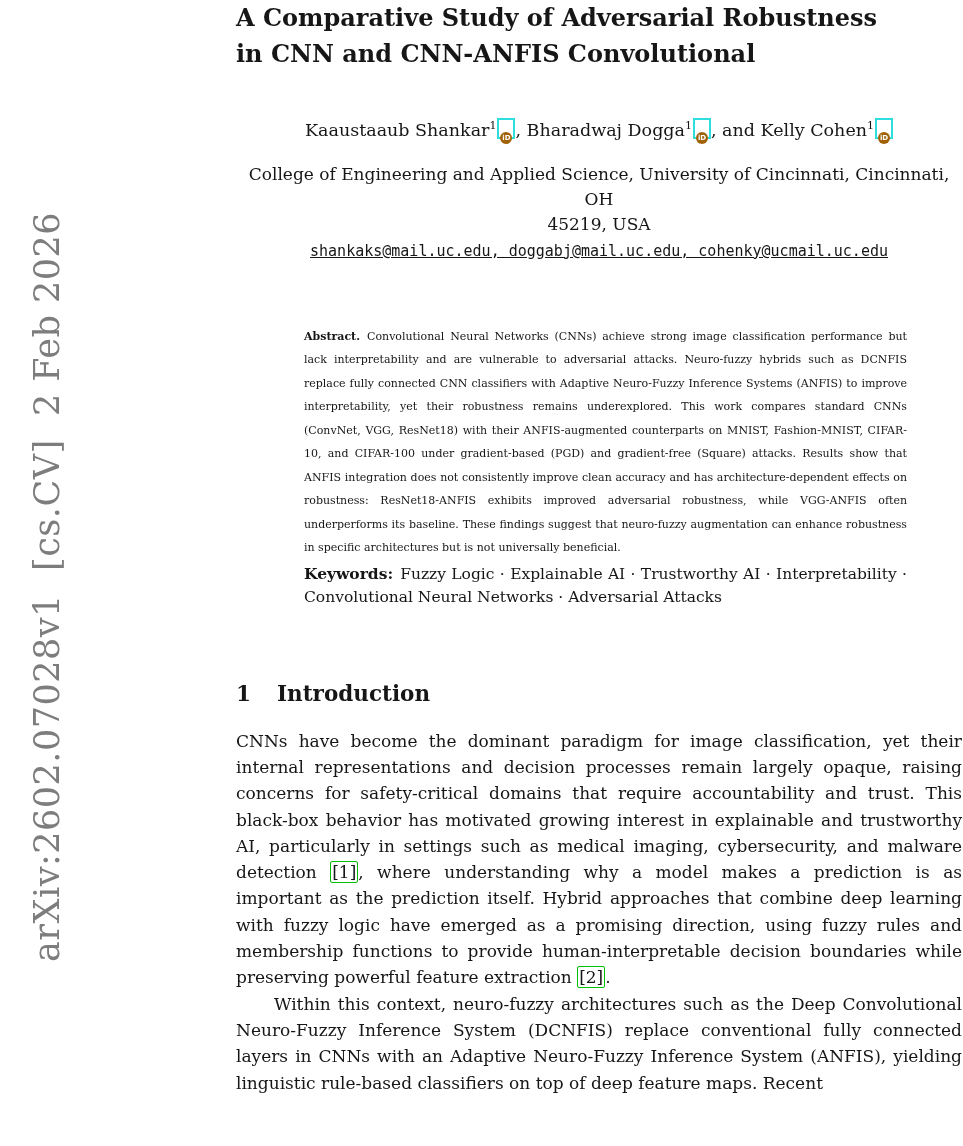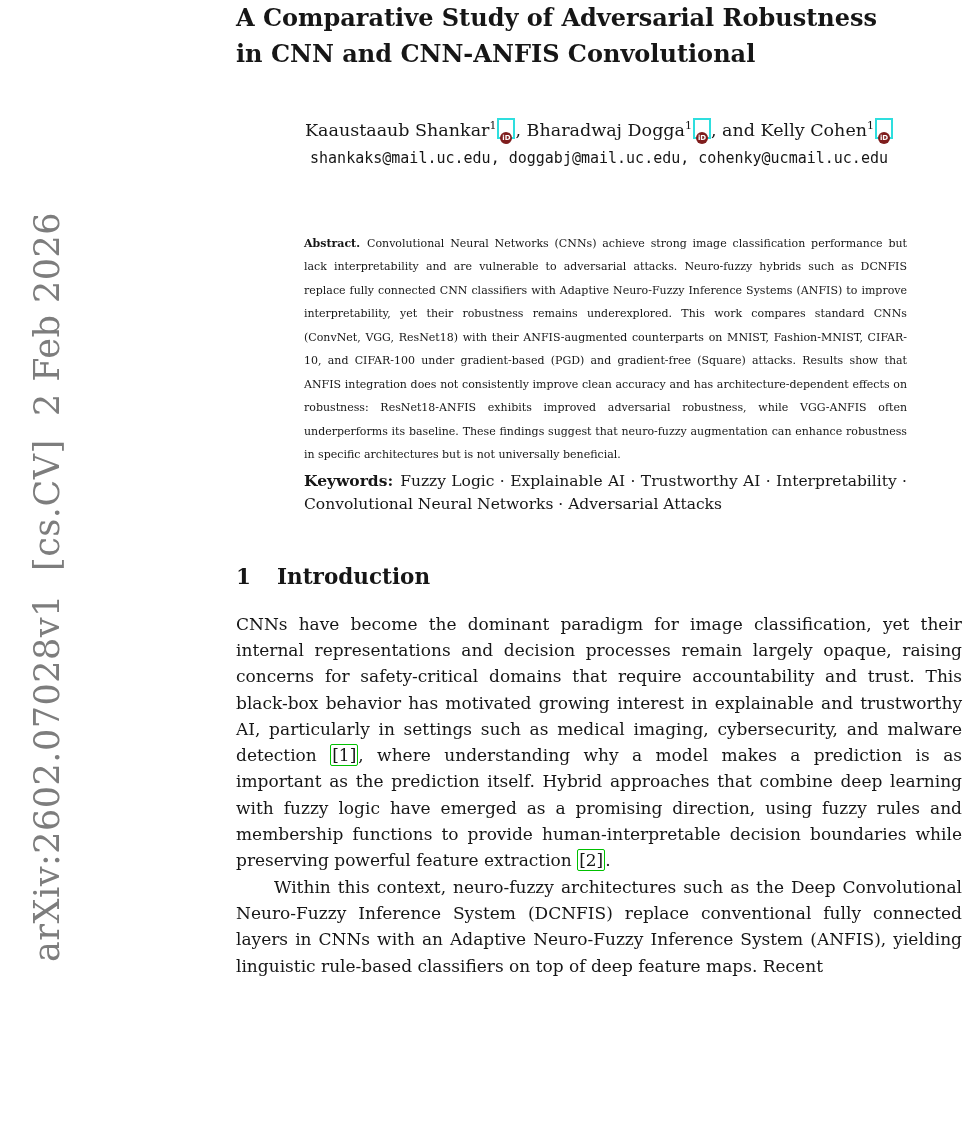--- a/index.html
+++ b/index.html
@@ -45,56 +45,57 @@
     border:2px solid #2edede;
     background:#ffffff;
     vertical-align:-4px;
     margin-left:1px;
     text-align:center;
   }
   .orcid-circle{
     display:inline-block;
     width:12px;height:12px;
     border-radius:50%;
-    background:#7f1d1d;
+    background:#a16207;
     color:#ffffff;
     font-family:"DejaVu Sans", sans-serif;
     font-size:7px;
     font-weight:bold;
     line-height:12px;
     margin-top:2px;
   }
   .affiliation{
     text-align:center;
     font-size:17px;
     line-height:25px;
     margin-top:18px;
   }
   .emails{
     text-align:center;
     font-family:"DejaVu Sans Mono", monospace;
     font-size:15px;
     line-height:23px;
     margin-top:3px;
+    text-decoration:underline;
   }
   .abstract{
     margin:62px 55px 0 68px;
     font-size:11px;
     line-height:23.5px;
     text-align:justify;
   }
   .keywords{
     margin:2px 55px 0 68px;
     font-size:15.5px;
     line-height:23.5px;
     text-align:justify;
   }
   .run-in{font-weight:bold;margin-right:7px;}
   .section-heading{
-    margin-top:44px;
+    margin-top:68px;
     font-size:21.5px;
     font-weight:bold;
     line-height:32px;
   }
   .section-number{margin-right:26px;}
   .body-par{
     margin:0;
     font-size:17px;
     line-height:26.3px;
     text-align:justify;
@@ -112,20 +113,21 @@
 <body>
 
 <div class="watermark">arXiv:2602.07028v1  [cs.CV]  2 Feb 2026</div>
 
 <div class="page">
 
   <h1 class="title"><span>A Comparative Study of Adversarial Robustness</span><br><span>in CNN and CNN-ANFIS Convolutional</span></h1>
 
   <div class="authors"><span><span>Kaaustaaub Shankar</span><sup>1</sup><span class="orcid-badge"><span class="orcid-circle">iD</span></span></span><span>, </span><span><span>Bharadwaj Dogga</span><sup>1</sup><span class="orcid-badge"><span class="orcid-circle">iD</span></span></span><span>, and </span><span><span>Kelly Cohen</span><sup>1</sup><span class="orcid-badge"><span class="orcid-circle">iD</span></span></span></div>
 
+  <div class="affiliation"><span>College of Engineering and Applied Science, University of Cincinnati, Cincinnati, OH</span><br><span>45219, USA</span></div>
 
   <div class="emails">shankaks@mail.uc.edu, doggabj@mail.uc.edu, cohenky@ucmail.uc.edu</div>
 
   <p class="abstract"><span class="run-in">Abstract.</span><span>Convolutional Neural Networks (CNNs) achieve strong image classification performance but lack interpretability and are vulnerable to adversarial attacks. Neuro-fuzzy hybrids such as DCNFIS replace fully connected CNN classifiers with Adaptive Neuro-Fuzzy Inference Systems (ANFIS) to improve interpretability, yet their robustness remains underexplored. This work compares standard CNNs (ConvNet, VGG, ResNet18) with their ANFIS-augmented counterparts on MNIST, Fashion-MNIST, CIFAR-10, and CIFAR-100 under gradient-based (PGD) and gradient-free (Square) attacks. Results show that ANFIS integration does not consistently improve clean accuracy and has architecture-dependent effects on robustness: ResNet18-ANFIS exhibits improved adversarial robustness, while VGG-ANFIS often underperforms its baseline. These findings suggest that neuro-fuzzy augmentation can enhance robustness in specific architectures but is not universally beneficial.</span></p>
 
   <p class="keywords"><span class="run-in">Keywords:</span><span>Fuzzy Logic · Explainable AI · Trustworthy AI · Interpretability · Convolutional Neural Networks · Adversarial Attacks</span></p>
 
   <h2 class="section-heading"><span class="section-number">1</span><span>Introduction</span></h2>
 
   <p class="body-par first"><span>CNNs have become the dominant paradigm for image classification, yet their internal representations and decision processes remain largely opaque, raising concerns for safety-critical domains that require accountability and trust. This black-box behavior has motivated growing interest in explainable and trustworthy AI, particularly in settings such as medical imaging, cybersecurity, and malware detection </span><span class="cite">[1]</span><span>, where understanding why a model makes a prediction is as important as the prediction itself. Hybrid approaches that combine deep learning with fuzzy logic have emerged as a promising direction, using fuzzy rules and membership functions to provide human-interpretable decision boundaries while preserving powerful feature extraction </span><span class="cite">[2]</span><span>.</span></p>

